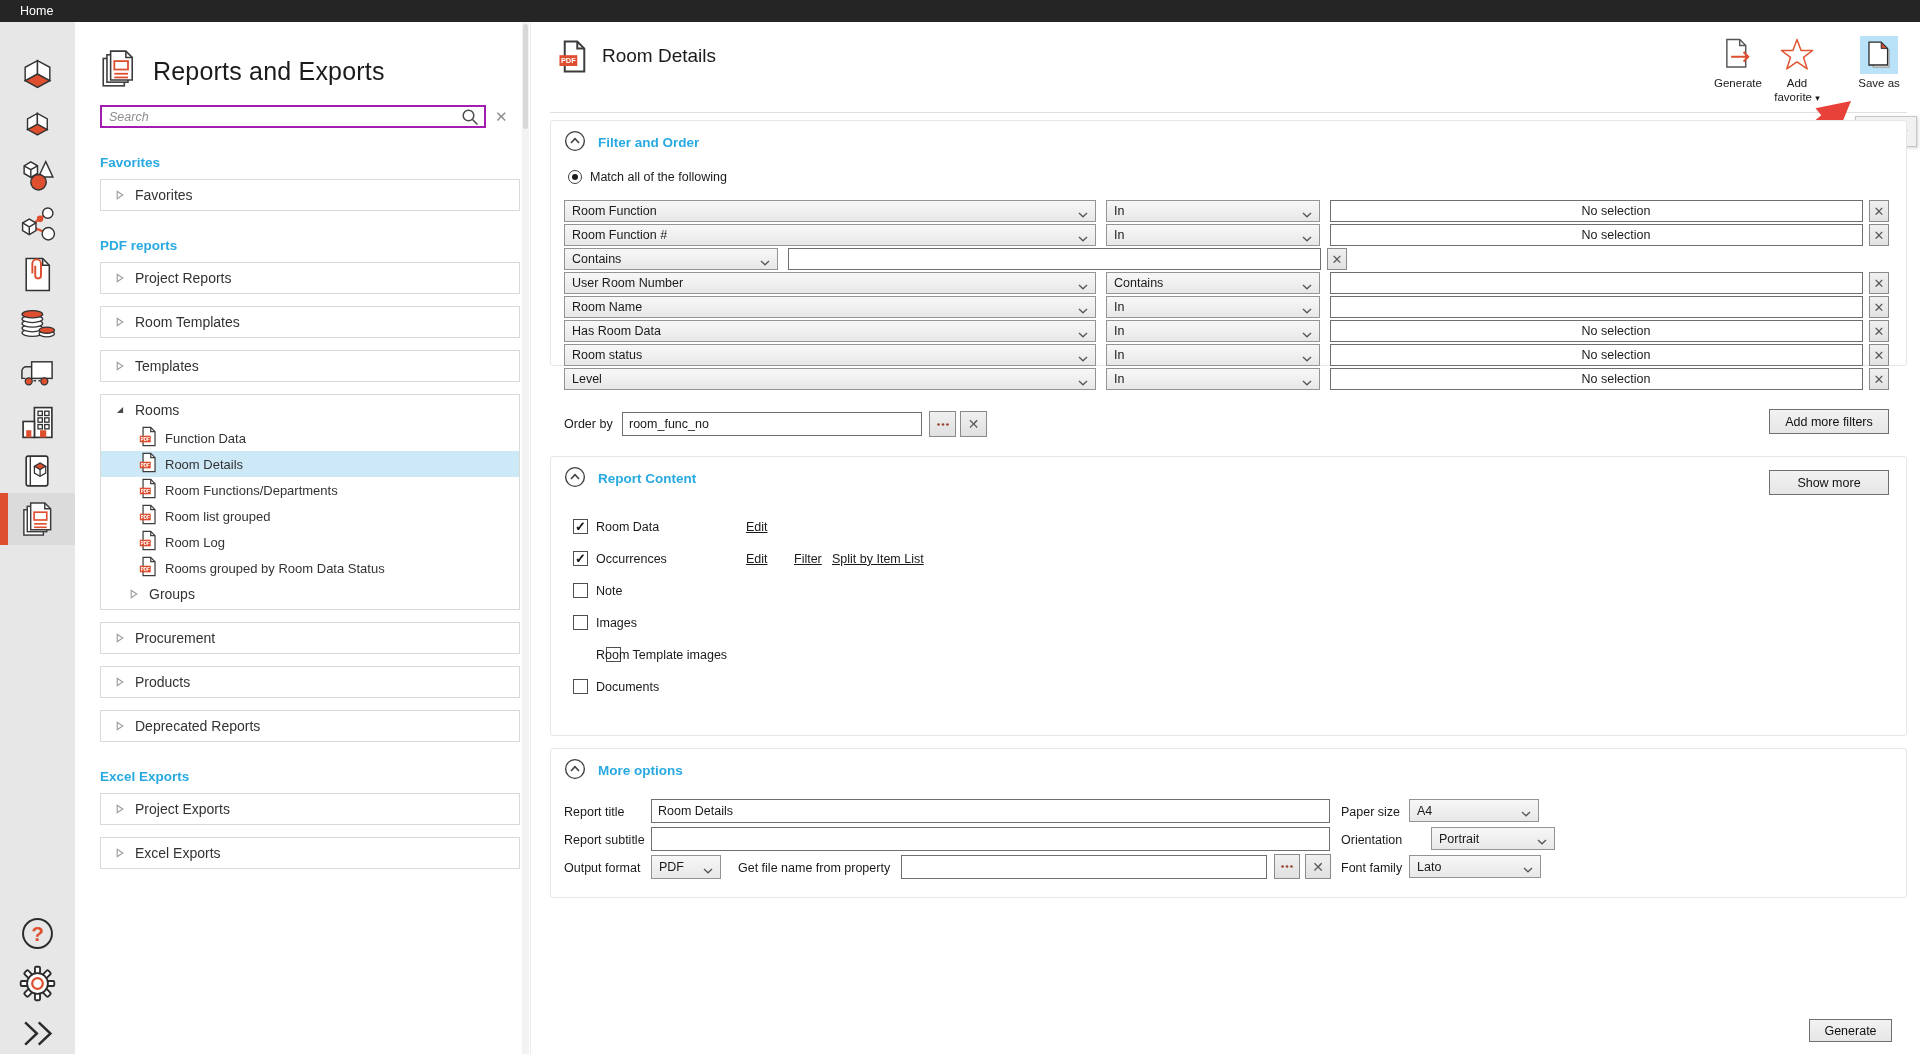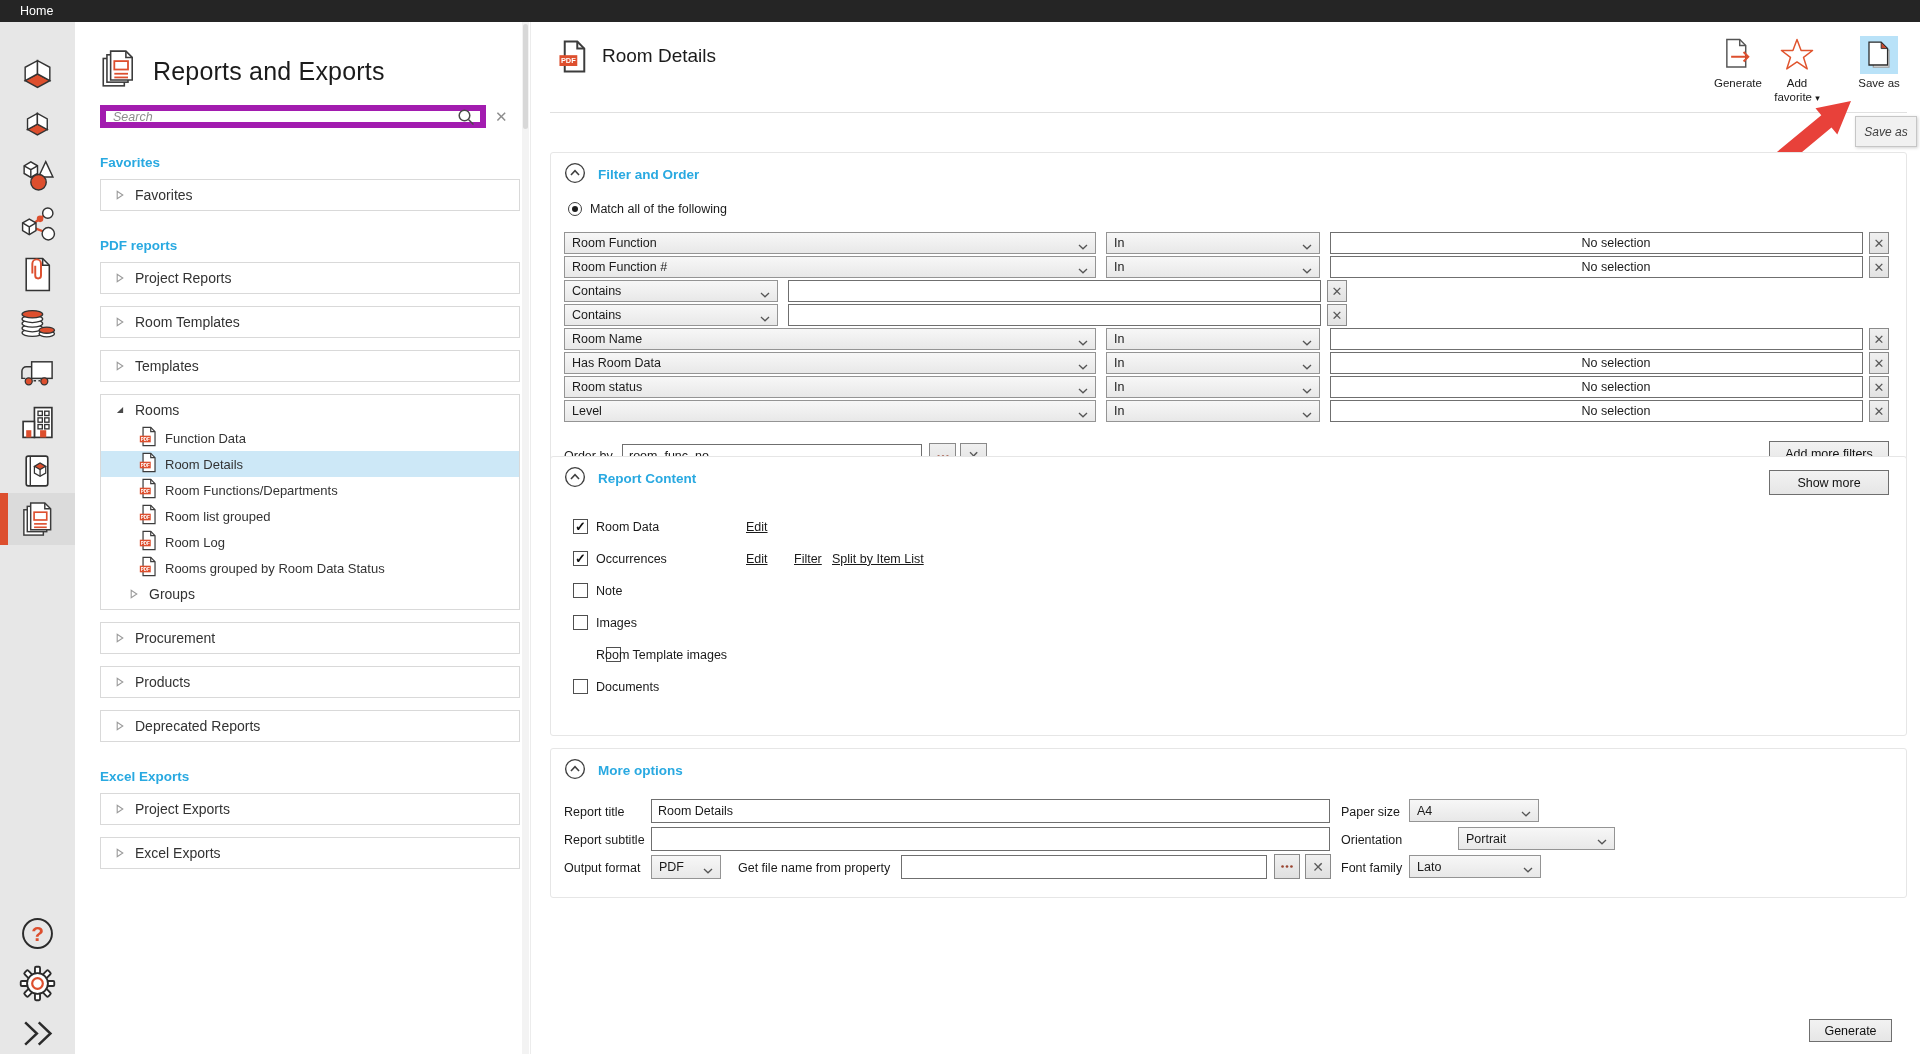--- a/index.html
+++ b/index.html
@@ -19,21 +19,21 @@
   .icon-slot.active::before{content:"";position:absolute;left:0;top:0;width:8px;height:100%;background:#dd4f2e;}
 
   
   .leftpanel{position:absolute;left:75px;top:22px;width:456px;height:1032px;background:#fff;padding-left:25px;border-right:1px solid #ececec;}
   .lp-scroll{position:absolute;right:1px;top:0;width:7px;height:100%;background:#f3f3f3;}
   .lp-thumb{position:absolute;left:1px;top:2px;width:5px;height:105px;background:#d8d8d8;border-radius:3px;}
   .lp-header{display:flex;align-items:center;gap:17px;margin-top:28px;height:42px;}
   .lp-header svg{width:36px;height:40px;}
   .lp-title{font-size:25px;color:#1b1b1b;letter-spacing:.2px;}
   .search-row{display:flex;align-items:center;gap:9px;margin-top:13px;}
-  .search-box{width:386px;height:23px;border:6px solid #a21caf;display:flex;align-items:center;background:#fff;}
+  .search-box{width:386px;height:23px;border:2px solid #a21caf;display:flex;align-items:center;background:#fff;}
   .search-box input{flex:1;border:none;outline:none;font-size:12.5px;padding:0 7px;font-family:"Liberation Sans",sans-serif;color:#333;background:transparent;}
   .search-box input::placeholder{font-style:italic;color:#8d8d8d;}
   .search-box .mag{width:18px;height:18px;margin-right:5px;}
   .x-glyph{color:#8d8d8d;font-size:15px;line-height:1;cursor:pointer;}
   .lp-heading{color:#29a9e1;font-weight:bold;font-size:13.5px;margin-top:27px;}
   .tree-box{width:420px;border:1px solid #d9d9d9;background:#fff;margin-top:9px;}
   .tree-box + .tree-box{margin-top:12px;}
   .group-row{height:30px;display:flex;align-items:center;padding-left:15px;gap:11px;font-size:14px;color:#333;cursor:pointer;}
   .tri{width:8px;height:10px;flex:0 0 auto;display:flex;align-items:center;}
   .tri svg{width:8px;height:10px;}
@@ -488,21 +488,21 @@
         </span>
       <span class="lbl">Save as</span>
     </div>
 
     <div class="hdr-divider"></div>
     <div class="tooltip">Save as</div>
     <svg class="red-arrow" viewBox="0 0 105 90">
       <polygon points="96,8 82.3,41.5 76.5,34.6 19.1,82.2 8.9,69.8 66.3,22.2 60.5,15.3" fill="#e8413a"></polygon>
     </svg>
 
-    <div class="section" style="top:98px;height:322px;margin-top:32px;">
+    <div class="section" style="top:98px;height:246px;">
       <span class="sec-circle" id="sec1-circle"><svg viewBox="0 0 24 24" xmlns="http://www.w3.org/2000/svg">
             <circle cx="12" cy="12" r="10.2" fill="#fff" stroke="#3f3f3f" stroke-width="1.5"></circle>
             <path d="M7.6 14.2 L12 9.4 l4.4 4.8" fill="none" stroke="#3f3f3f" stroke-width="1.7"></path>
           </svg></span>
       <span class="sec-title">Filter and Order</span>
       <div class="radio-row">
         <span class="radio"></span>
         <span class="radio-lbl">Match all of the following</span>
       </div>
       <div id="filter-rows">
@@ -542,20 +542,26 @@
             <div class="sel f-op">
               <span>Contains</span>
               <span class="chev"><svg viewBox="0 0 10 7" xmlns="http://www.w3.org/2000/svg">
                   <path d="M1 1 l4 3.8 L9 1" fill="none" stroke="#555" stroke-width="1.3"></path>
                 </svg></span>
             </div>
             <input class="inp f-val" value="" style="">
             <div class="xbtn">✕</div>
           </div>
           <div class="filter-row" style="top: 151px;">
+            <div class="sel f-field">
+              <span>User Room Number</span>
+              <span class="chev"><svg viewBox="0 0 10 7" xmlns="http://www.w3.org/2000/svg">
+                  <path d="M1 1 l4 3.8 L9 1" fill="none" stroke="#555" stroke-width="1.3"></path>
+                </svg></span>
+            </div>
             <div class="sel f-op">
               <span>Contains</span>
               <span class="chev"><svg viewBox="0 0 10 7" xmlns="http://www.w3.org/2000/svg">
                   <path d="M1 1 l4 3.8 L9 1" fill="none" stroke="#555" stroke-width="1.3"></path>
                 </svg></span>
             </div>
             <input class="inp f-val" value="" style="">
             <div class="xbtn">✕</div>
           </div>
           <div class="filter-row" style="top: 175px;">
@@ -707,21 +713,21 @@
       <div class="sq-btn" style="left:754px;top:105px;width:26px;height:25px;">✕</div>
 
       <span class="opt-lbl" style="left:790px;top:56px;">Paper size</span>
       <div class="sel" style="position:absolute;left:858px;top:50px;width:130px;height:23px;">
         <span>A4</span>
         <span class="chev chev-icon"><svg viewBox="0 0 10 7" xmlns="http://www.w3.org/2000/svg">
               <path d="M1 1 l4 3.8 L9 1" fill="none" stroke="#555" stroke-width="1.3"></path>
             </svg></span>
       </div>
       <span class="opt-lbl" style="left:790px;top:84px;">Orientation</span>
-      <div class="sel" style="position:absolute;left:907px;top:78px;width:157px;height:23px;">
+      <div class="sel" style="position:absolute;left:880px;top:78px;width:124px;height:23px;">
         <span>Portrait</span>
         <span class="chev chev-icon"><svg viewBox="0 0 10 7" xmlns="http://www.w3.org/2000/svg">
               <path d="M1 1 l4 3.8 L9 1" fill="none" stroke="#555" stroke-width="1.3"></path>
             </svg></span>
       </div>
       <span class="opt-lbl" style="left:790px;top:112px;">Font family</span>
       <div class="sel" style="position:absolute;left:858px;top:106px;width:132px;height:23px;">
         <span>Lato</span>
         <span class="chev chev-icon"><svg viewBox="0 0 10 7" xmlns="http://www.w3.org/2000/svg">
               <path d="M1 1 l4 3.8 L9 1" fill="none" stroke="#555" stroke-width="1.3"></path>

